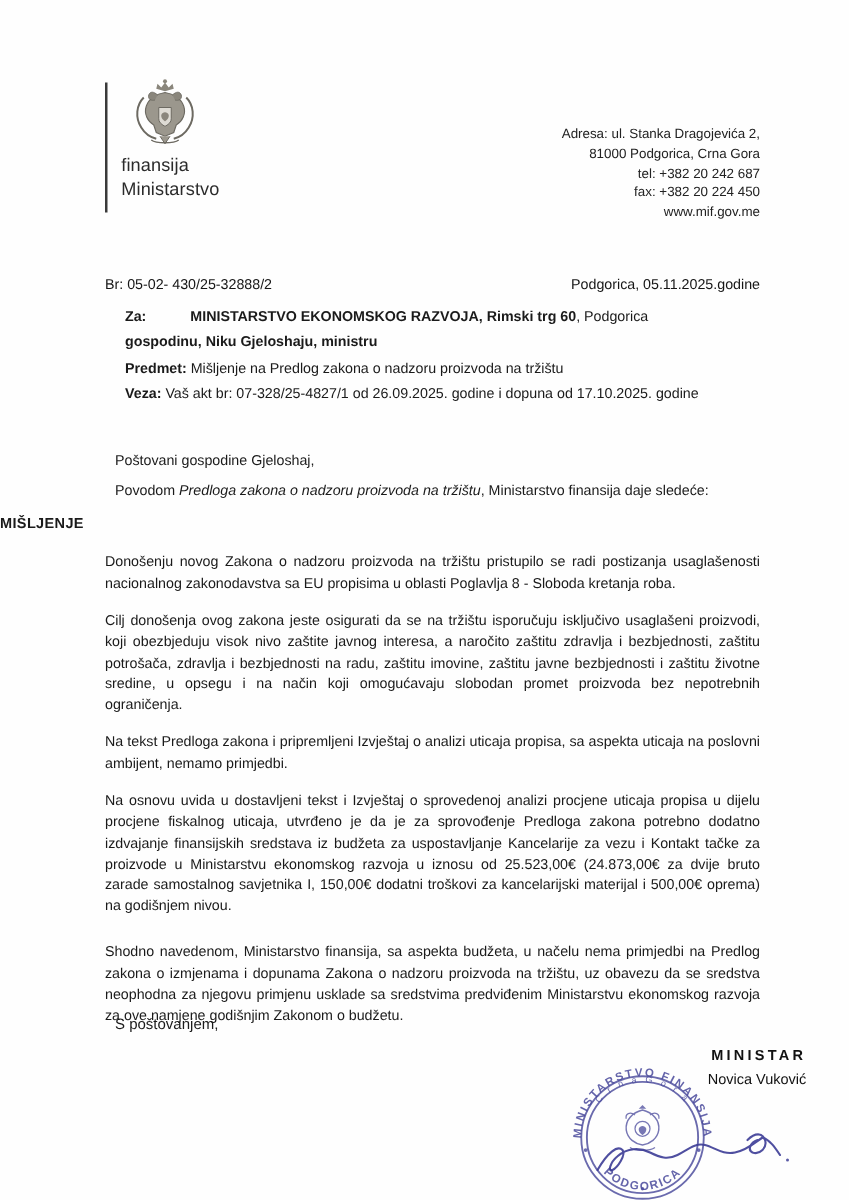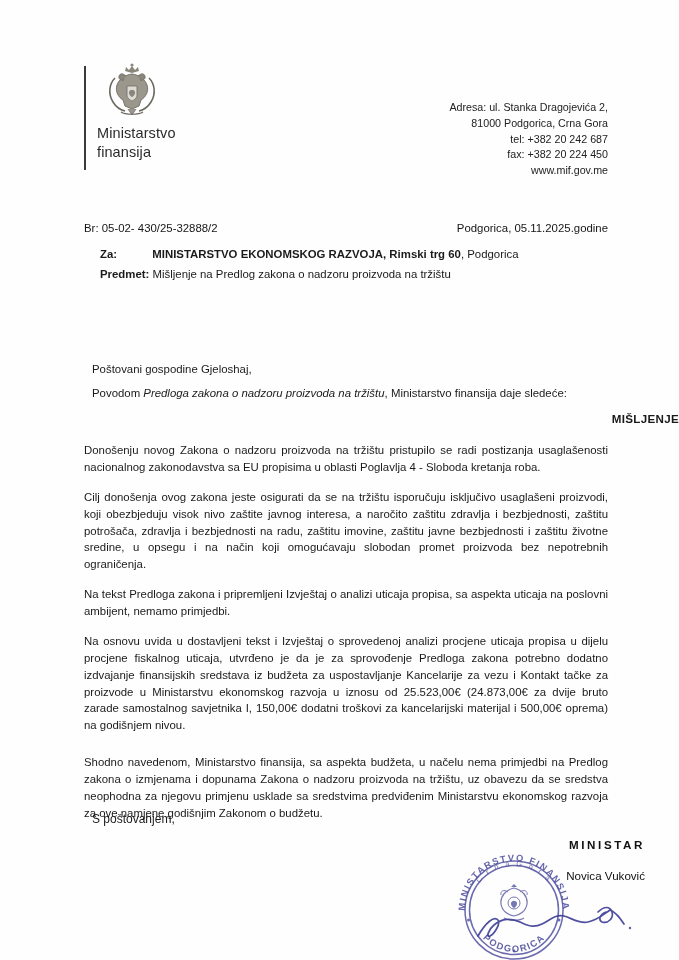--- a/index.html
+++ b/index.html
@@ -113,21 +113,21 @@
     top: 387px;
     font-size: 11.4px;
   }
   .i { font-style: italic; }
 
   .doc-title {
     position: absolute;
     left: 0;
     right: 0;
     top: 412px;
-    text-align: right;
+    text-align: left;
     font-size: 11.6px;
     font-weight: bold;
     letter-spacing: 0.3px;
   }
 
   
   .body-copy {
     position: absolute;
     left: 84px;
     width: 524px;
@@ -159,21 +159,21 @@
     text-align: right;
   }
   .sig-role {
     font-size: 11.6px;
     font-weight: bold;
     letter-spacing: 2.6px;
     color: #111;
   }
   .sig-name {
     font-size: 11.6px;
-    margin-top: 18px;
+    margin-top: 6px;
     color: #111;
   }
 
   
   .stampwrap {
     position: absolute;
     left: 448px;
     top: 848px;
     width: 200px;
     height: 112px;
@@ -205,22 +205,22 @@
           <path d="M37 14 C40 11 43 11 44 14 C45 17 42 19 39 18" fill="#8a867c" stroke="#6d6a62" stroke-width="0.7"></path>
 
           <path d="M26 24 L36 24 L36 33 C36 37 31 39 31 39 C31 39 26 37 26 33 Z" fill="#dedbd4" stroke="#6d6a62" stroke-width="0.8"></path>
           <path d="M28 30 C29 27 33 27 34 30 C34.5 33 31 35 31 35 C31 35 27.5 33 28 30 Z" fill="#8a867c" stroke="none"></path>
 
           <path d="M27 47 L31 53 L35 47" fill="#9b978d" stroke="#6d6a62" stroke-width="0.8"></path>
           <path d="M20 50 C24 53 38 53 42 50" stroke="#6d6a62" stroke-width="1.2"></path>
         </g>
       </svg>
       <div class="lh-name">
+        <div>finansija</div>
         <div>Ministarstvo</div>
-        <div>finansija</div>
       </div>
     </div>
 
     <div class="lh-address">
       <div>Adresa: ul. Stanka Dragojevića 2,</div>
       <div>81000 Podgorica, Crna Gora</div>
       <div>tel: +382 20 242 687</div>
       <div>fax: +382 20 224 450</div>
       <div>www.mif.gov.me</div>
     </div>
@@ -228,36 +228,41 @@
 
   <div class="refline">
     <span>Br: 05-02- 430/25-32888/2</span>
     <span>Podgorica, 05.11.2025.godine</span>
   </div>
 
   <div class="addressee">
     <div class="ln">
       <span class="b">Za:</span><span class="b">&nbsp;</span><span class="b">MINISTARSTVO EKONOMSKOG RAZVOJA, Rimski trg 60</span><span>, Podgorica</span>
     </div>
+    <div class="ln b">gospodinu, Niku Gjeloshaju, ministru</div>
     <div class="ln">
       <span class="b">Predmet:</span>
       <span>Mišljenje na Predlog zakona o nadzoru proizvoda na tržištu</span>
     </div>
+    <div class="ln">
+      <span class="b">Veza:</span>
+      <span>Vaš akt br: 07-328/25-4827/1 od 26.09.2025. godine i dopuna od 17.10.2025. godine</span>
+    </div>
   </div>
 
   <div class="greeting">Poštovani gospodine Gjeloshaj,</div>
 
   <div class="intro">
     <span>Povodom </span><span class="i">Predloga zakona o nadzoru proizvoda na tržištu</span><span>, Ministarstvo finansija daje sledeće:</span>
   </div>
 
   <div class="doc-title">MIŠLJENJE</div>
 
   <div class="body-copy">
-    <p>Donošenju novog Zakona o nadzoru proizvoda na tržištu pristupilo se radi postizanja usaglašenosti nacionalnog zakonodavstva sa EU propisima u oblasti Poglavlja 4 - Sloboda kretanja roba.</p>
+    <p>Donošenju novog Zakona o nadzoru proizvoda na tržištu pristupilo se radi postizanja usaglašenosti nacionalnog zakonodavstva sa EU propisima u oblasti Poglavlja 8 - Sloboda kretanja roba.</p>
     <p>Cilj donošenja ovog zakona jeste osigurati da se na tržištu isporučuju isključivo usaglašeni proizvodi, koji obezbjeduju visok nivo zaštite javnog interesa, a naročito zaštitu zdravlja i bezbjednosti, zaštitu potrošača, zdravlja i bezbjednosti na radu, zaštitu imovine, zaštitu javne bezbjednosti i zaštitu životne sredine, u opsegu i na način koji omogućavaju slobodan promet proizvoda bez nepotrebnih ograničenja.</p>
     <p>Na tekst Predloga zakona i pripremljeni Izvještaj o analizi uticaja propisa, sa aspekta uticaja na poslovni ambijent, nemamo primjedbi.</p>
     <p>Na osnovu uvida u dostavljeni tekst i Izvještaj o sprovedenoj analizi procjene uticaja propisa u dijelu procjene fiskalnog uticaja, utvrđeno je da je za sprovođenje Predloga zakona potrebno dodatno izdvajanje finansijskih sredstava iz budžeta za uspostavljanje Kancelarije za vezu i Kontakt tačke za proizvode u Ministarstvu ekonomskog razvoja u iznosu od 25.523,00€ (24.873,00€ za dvije bruto zarade samostalnog savjetnika I, 150,00€ dodatni troškovi za kancelarijski materijal i 500,00€ oprema) na godišnjem nivou.</p>
     <p>Shodno navedenom, Ministarstvo finansija, sa aspekta budžeta, u načelu nema primjedbi na Predlog zakona o izmjenama i dopunama Zakona o nadzoru proizvoda na tržištu, uz obavezu da se sredstva neophodna za njegovu primjenu usklade sa sredstvima predviđenim Ministarstvu ekonomskog razvoja za ove namjene godišnjim Zakonom o budžetu.</p>
   </div>
 
   <div class="closing">S poštovanjem,</div>
 
   <div class="sigblock">
     <div class="sig-role">MINISTAR</div>

